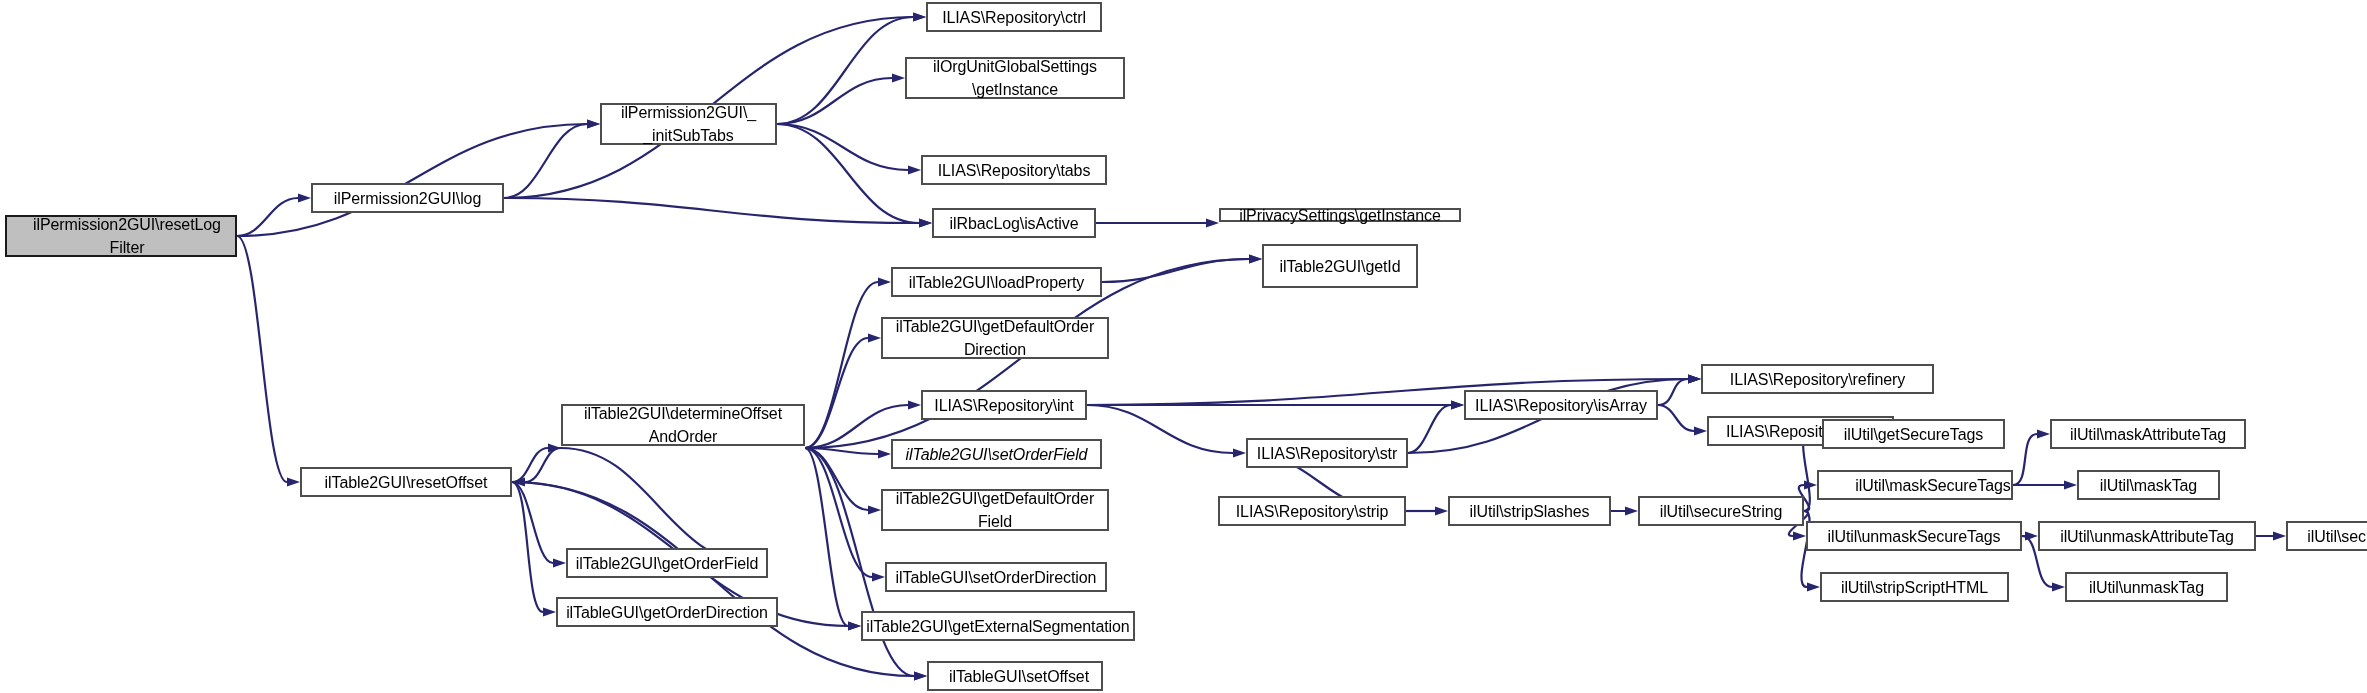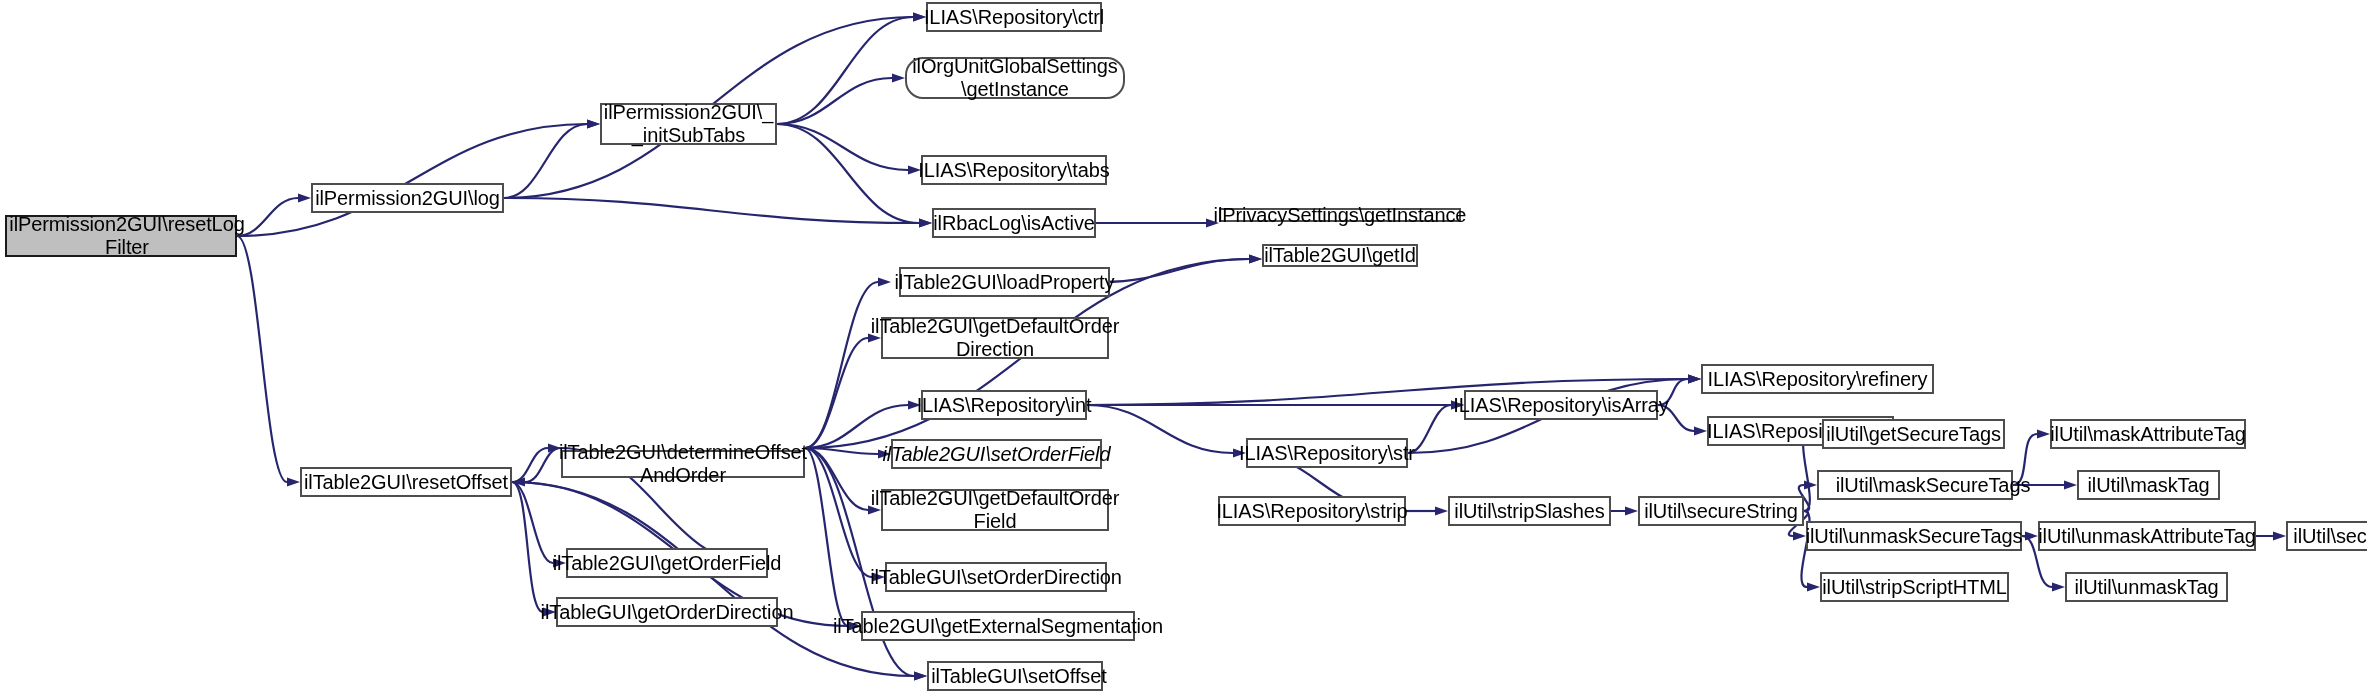--- a/index.html
+++ b/index.html
@@ -39,21 +39,21 @@
     position: absolute;
     box-sizing: border-box;
     border: 2px solid #4d4d4d;
     background: #ffffff;
     color: #000000;
     display: flex;
     align-items: center;
     justify-content: center;
     text-align: center;
     font-family: "Liberation Sans", sans-serif;
-    font-size: 20px;
+    font-size: 16px;
     line-height: 23px;
     letter-spacing: -0.1px;
     white-space: pre-line;
     z-index: 5;
   }
   .node-box.root {
     background: #bfbfbf;
     border-color: #1a1a1a;
   }
 </style>
@@ -156,30 +156,30 @@
       <polygon class="edge-head" points="2065,587 2052,582.5 2052,591.5"></polygon>
       <path class="edge-path" d="M 2256 536 C 2274 536, 2255 536, 2273 536"></path>
       <polygon class="edge-head" points="2286,536 2273,531.5 2273,540.5"></polygon>
     </svg>
 <div class="node-box root" style="left: 5px; top: 215px; width: 232px; height: 42px; padding-left: 12px;"><span>ilPermission2GUI\resetLog
 Filter</span></div>
     <div class="node-box" style="left: 311px; top: 183px; width: 193px; height: 30px;"><span>ilPermission2GUI\log</span></div>
     <div class="node-box" style="left: 600px; top: 103px; width: 177px; height: 42px;"><span>ilPermission2GUI\_
 _initSubTabs</span></div>
     <div class="node-box" style="left: 926px; top: 2px; width: 176px; height: 30px;"><span>ILIAS\Repository\ctrl</span></div>
-    <div class="node-box" style="left: 905px; top: 57px; width: 220px; height: 42px; border-radius: 18px;"><span>ilOrgUnitGlobalSettings
+    <div class="node-box" style="left: 905px; top: 57px; width: 220px; height: 42px;"><span>ilOrgUnitGlobalSettings
 \getInstance</span></div>
     <div class="node-box" style="left: 921px; top: 155px; width: 186px; height: 30px;"><span>ILIAS\Repository\tabs</span></div>
     <div class="node-box" style="left: 932px; top: 208px; width: 164px; height: 30px;"><span>ilRbacLog\isActive</span></div>
     <div class="node-box" style="left: 1219px; top: 208px; width: 242px; height: 14px;"><span>ilPrivacySettings\getInstance</span></div>
     <div class="node-box" style="left: 300px; top: 467px; width: 212px; height: 30px;"><span>ilTable2GUI\resetOffset</span></div>
-    <div class="node-box" style="left: 561px; top: 450px; width: 244px; height: 28px;"><span>ilTable2GUI\determineOffset
+    <div class="node-box" style="left: 561px; top: 404px; width: 244px; height: 42px;"><span>ilTable2GUI\determineOffset
 AndOrder</span></div>
-    <div class="node-box" style="left: 1262px; top: 244px; width: 156px; height: 23px;"><span>ilTable2GUI\getId</span></div>
-    <div class="node-box" style="left: 891px; top: 267px; width: 211px; height: 30px; margin-left: 8px;"><span>ilTable2GUI\loadProperty</span></div>
+    <div class="node-box" style="left: 1262px; top: 244px; width: 156px; height: 44px;"><span>ilTable2GUI\getId</span></div>
+    <div class="node-box" style="left: 891px; top: 267px; width: 211px; height: 30px;"><span>ilTable2GUI\loadProperty</span></div>
     <div class="node-box" style="left: 881px; top: 317px; width: 228px; height: 42px;"><span>ilTable2GUI\getDefaultOrder
 Direction</span></div>
     <div class="node-box" style="left: 921px; top: 390px; width: 166px; height: 30px;"><span>ILIAS\Repository\int</span></div>
     <div class="node-box" style="left: 891px; top: 439px; width: 211px; height: 30px; font-style: italic;"><span>ilTable2GUI\setOrderField</span></div>
     <div class="node-box" style="left: 881px; top: 489px; width: 228px; height: 42px;"><span>ilTable2GUI\getDefaultOrder
 Field</span></div>
     <div class="node-box" style="left: 885px; top: 562px; width: 222px; height: 30px;"><span>ilTableGUI\setOrderDirection</span></div>
     <div class="node-box" style="left: 861px; top: 611px; width: 274px; height: 30px;"><span>ilTable2GUI\getExternalSegmentation</span></div>
     <div class="node-box" style="left: 927px; top: 661px; width: 176px; height: 30px; padding-left: 8px;"><span>ilTableGUI\setOffset</span></div>
     <div class="node-box" style="left: 566px; top: 548px; width: 202px; height: 30px;"><span>ilTable2GUI\getOrderField</span></div>

